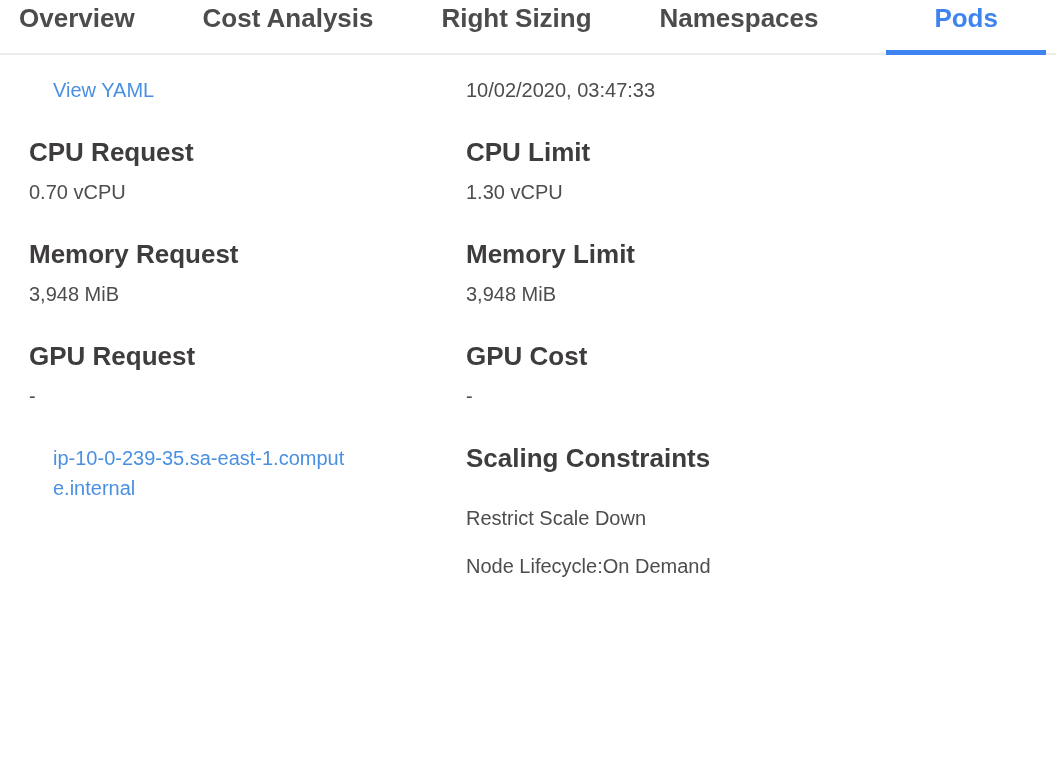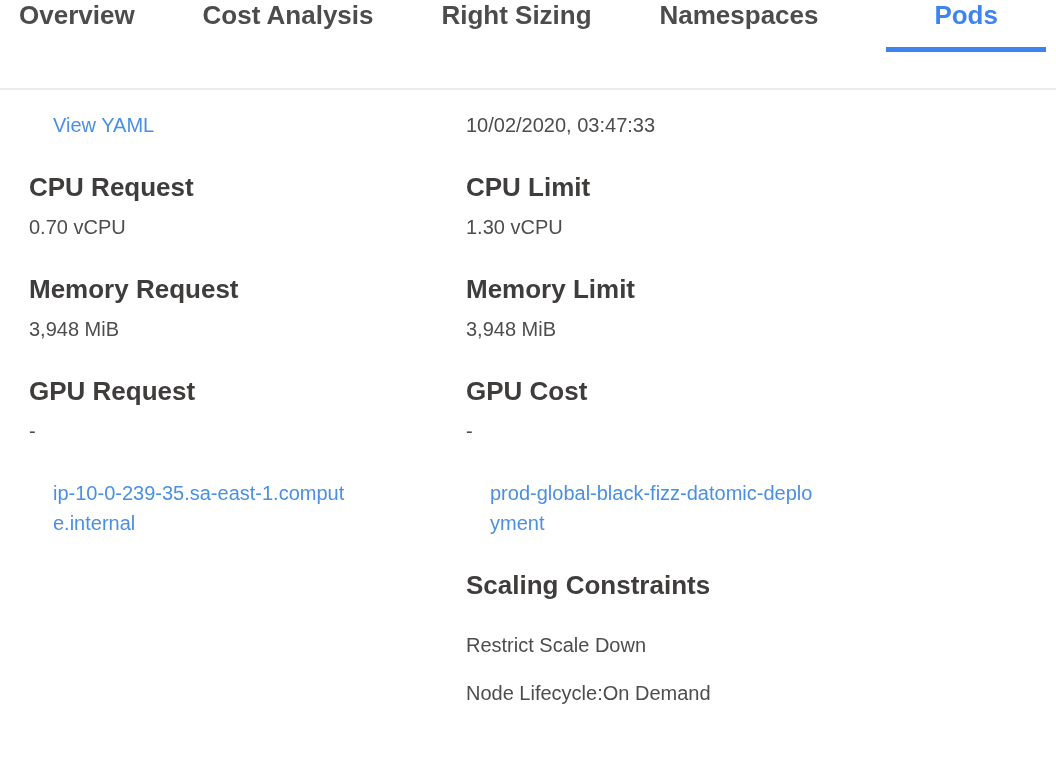--- a/index.html
+++ b/index.html
@@ -17,22 +17,22 @@
     height: 758px;
     overflow: hidden;
     background: #ffffff;
     font-family: "Liberation Sans", sans-serif;
     color: var(--value-color);
   }
   
   .tabbar {
     display: flex;
     justify-content: space-between;
-    align-items: flex-start;
-    height: 90px;
+    align-items: flex-end;
+    height: 55px;
     padding: 0 10px 0 19px;
     border-bottom: 2px solid var(--divider);
   }
   .tab {
     font-size: 26px;
     font-weight: 600;
     color: var(--tab-inactive);
     padding-bottom: 16px;
     border-bottom: 5px solid transparent;
     margin-bottom: -2px;
@@ -131,21 +131,20 @@
       <div class="label">Memory Limit</div>
       <div class="value">3,948 MiB</div>
     </div>
 
     <div class="field-group">
       <div class="label">GPU Cost</div>
       <div class="value">-</div>
     </div>
 
     <div class="field-group">
-      <a class="link wrap-deploy">prod-global-black-fizz-datomic-deployment</a>
     </div>
 
     <div class="field-group constraints">
       <div class="label">Scaling Constraints</div>
       <div class="value constraint-line">Restrict Scale Down</div>
       <div class="value constraint-line">Node Lifecycle:On Demand</div>
     </div>
   </section>
 
 </main>

